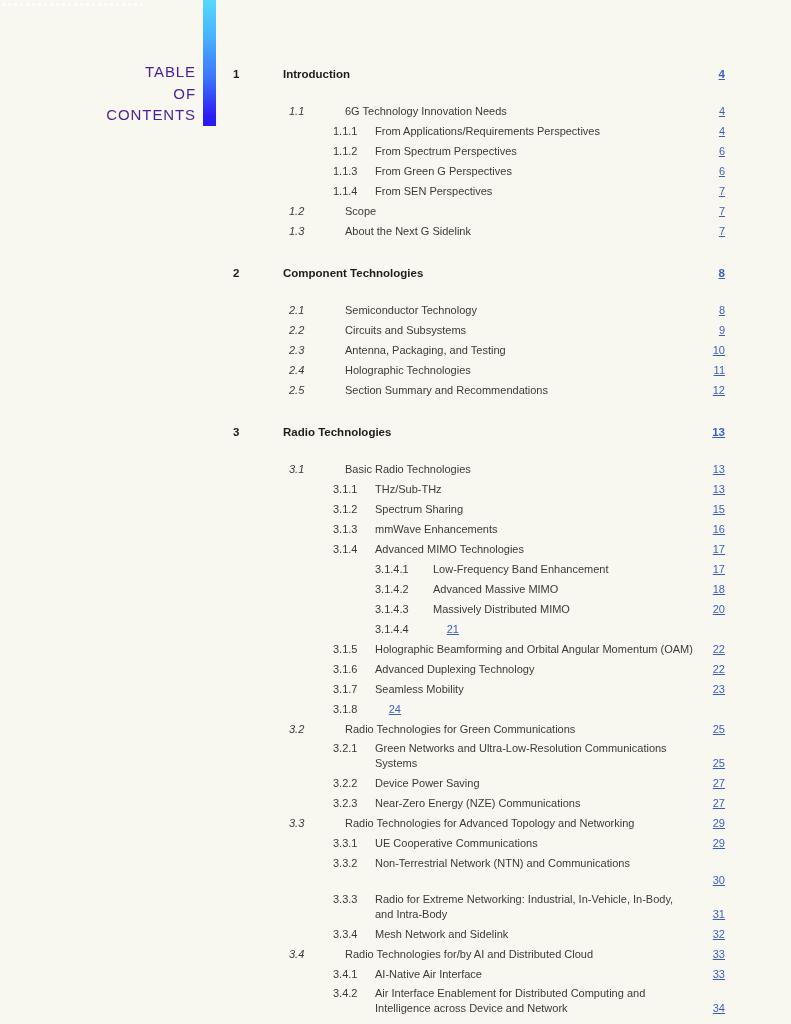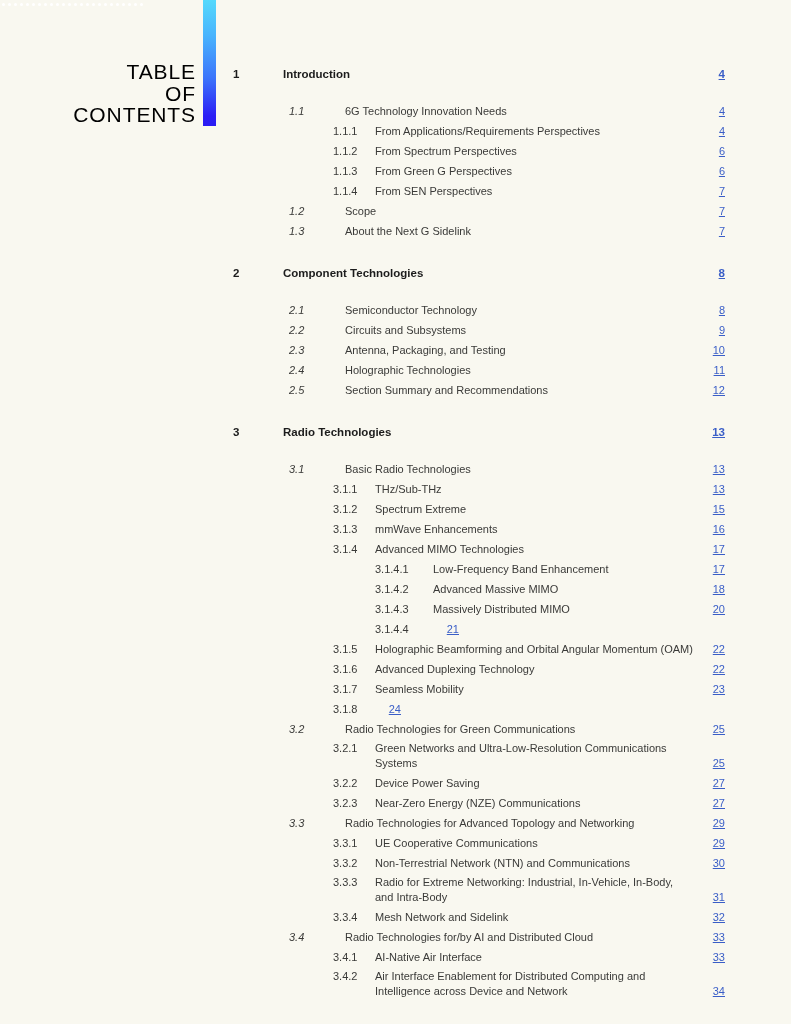--- a/index.html
+++ b/index.html
@@ -50,24 +50,24 @@
     top: 0;
     width: 13px;
     height: 126px;
     background: linear-gradient(to bottom, #55d9fc 0%, #49b4fd 28%, #3c74fb 62%, #2b1ef5 92%, #2a1bf4 100%);
   }
   #toc-heading {
     position: absolute;
     right: 20px;
     top: 61px;
     text-align: right;
-    font-size: 21px;
+    font-size: 15px;
     line-height: 21.5px;
     letter-spacing: 0.9px;
-    color: #000000;
+    color: #4c1d95;
     white-space: nowrap;
   }
 
   
   #toc-list {
     position: absolute;
     left: 233px;
     top: 62px;
     width: 492px;
     font-size: 11px;
@@ -249,21 +249,21 @@
       <span class="toc-title">Basic Radio Technologies</span>
       <a class="toc-page" href="#" style="color: rgb(58, 94, 199);">13</a>
     </div>
     <div class="toc-row lvl3">
       <span class="toc-num">3.1.1</span>
       <span class="toc-title">THz/Sub-THz</span>
       <a class="toc-page" href="#" style="color: rgb(58, 94, 199);">13</a>
     </div>
     <div class="toc-row lvl3">
       <span class="toc-num">3.1.2</span>
-      <span class="toc-title">Spectrum Extreme</span>
+      <span class="toc-title">Spectrum Sharing</span>
       <a class="toc-page" href="#" style="color: rgb(58, 94, 199);">15</a>
     </div>
     <div class="toc-row lvl3">
       <span class="toc-num">3.1.3</span>
       <span class="toc-title">mmWave Enhancements</span>
       <a class="toc-page" href="#" style="color: rgb(58, 94, 199);">16</a>
     </div>
     <div class="toc-row lvl3">
       <span class="toc-num">3.1.4</span>
       <span class="toc-title">Advanced MIMO Technologies</span>
@@ -333,21 +333,21 @@
       <a class="toc-page" href="#" style="color: rgb(58, 94, 199);">29</a>
     </div>
     <div class="toc-row lvl3">
       <span class="toc-num">3.3.1</span>
       <span class="toc-title">UE Cooperative Communications</span>
       <a class="toc-page" href="#" style="color: rgb(58, 94, 199);">29</a>
     </div>
     <div class="toc-row lvl3">
       <span class="toc-num">3.3.2</span>
       <span class="toc-title">Non-Terrestrial Network (NTN) and Communications</span>
-      <a class="toc-page" href="#" style="color: rgb(58, 94, 199);">30</a>
+      <a class="toc-page" href="#" style="color: rgb(58, 94, 199); margin-top: 17px;">30</a>
     </div>
     <div class="toc-row lvl3 wrap2">
       <span class="toc-num">3.3.3</span>
       <span class="toc-title">Radio for Extreme Networking: Industrial, In-Vehicle, In-Body, and Intra-Body</span>
       <a class="toc-page" href="#" style="color: rgb(58, 94, 199);">31</a>
     </div>
     <div class="toc-row lvl3">
       <span class="toc-num">3.3.4</span>
       <span class="toc-title">Mesh Network and Sidelink</span>
       <a class="toc-page" href="#" style="color: rgb(58, 94, 199);">32</a>

